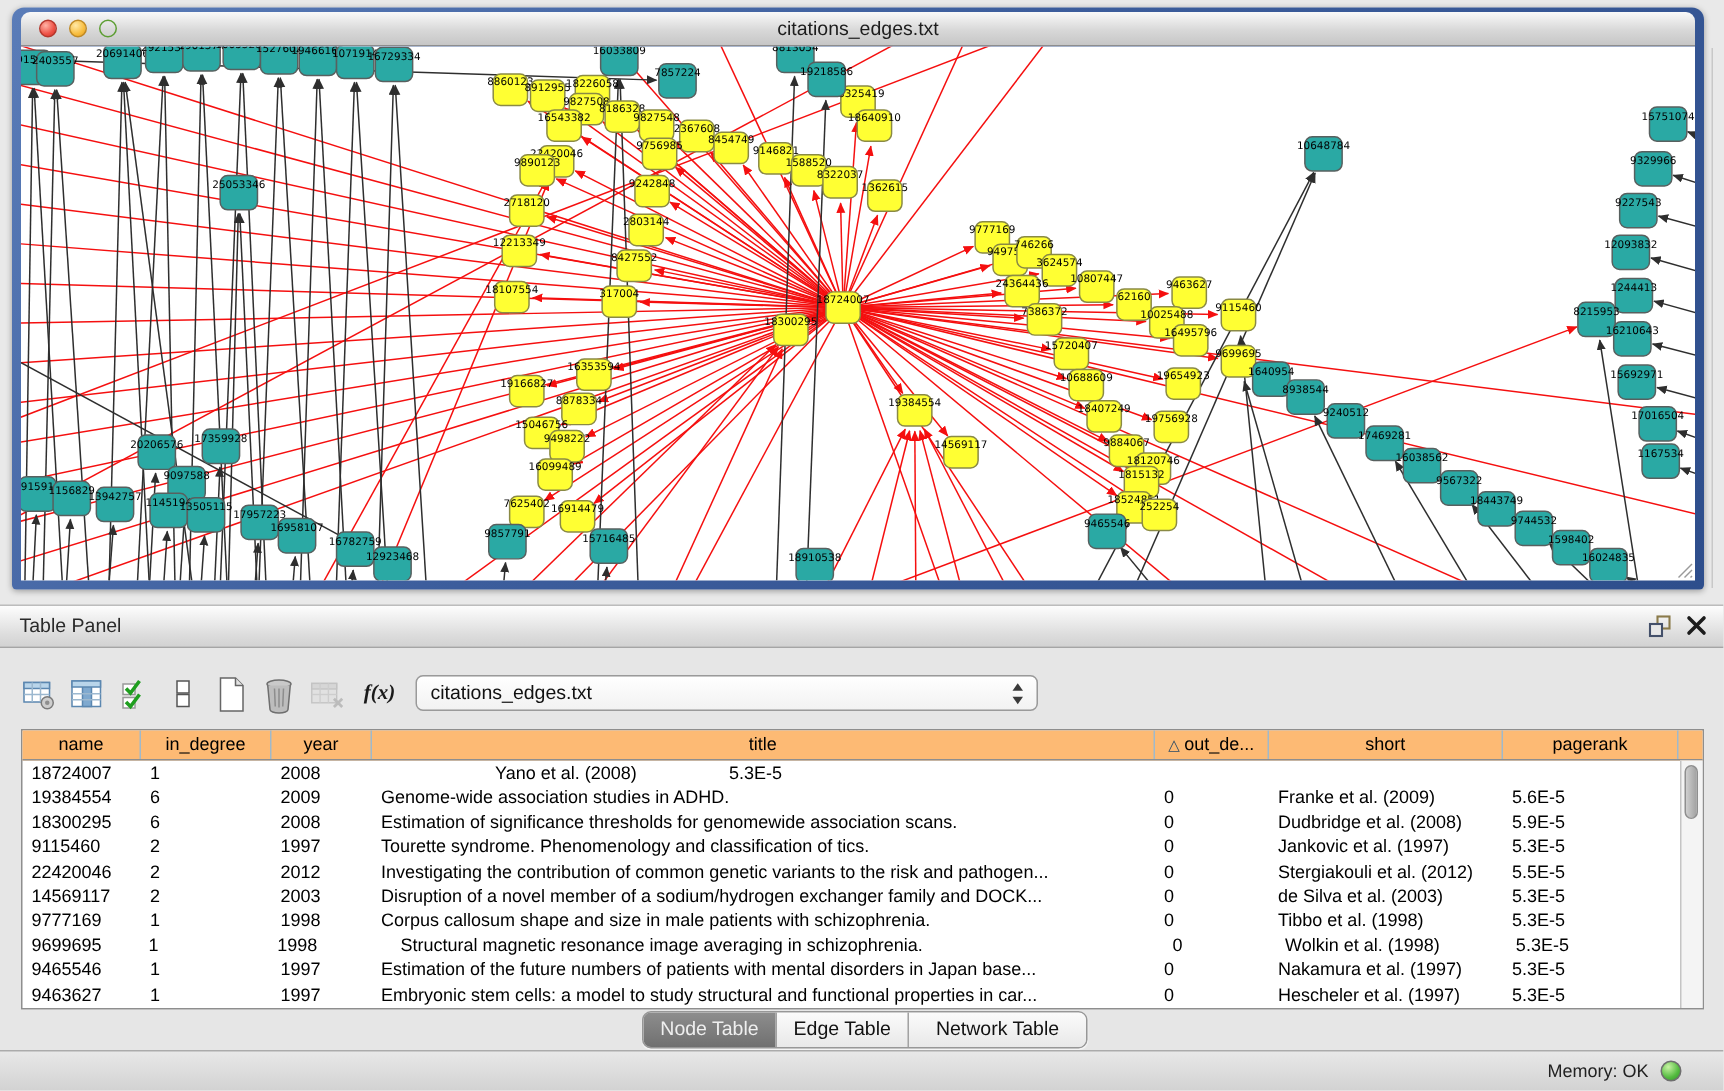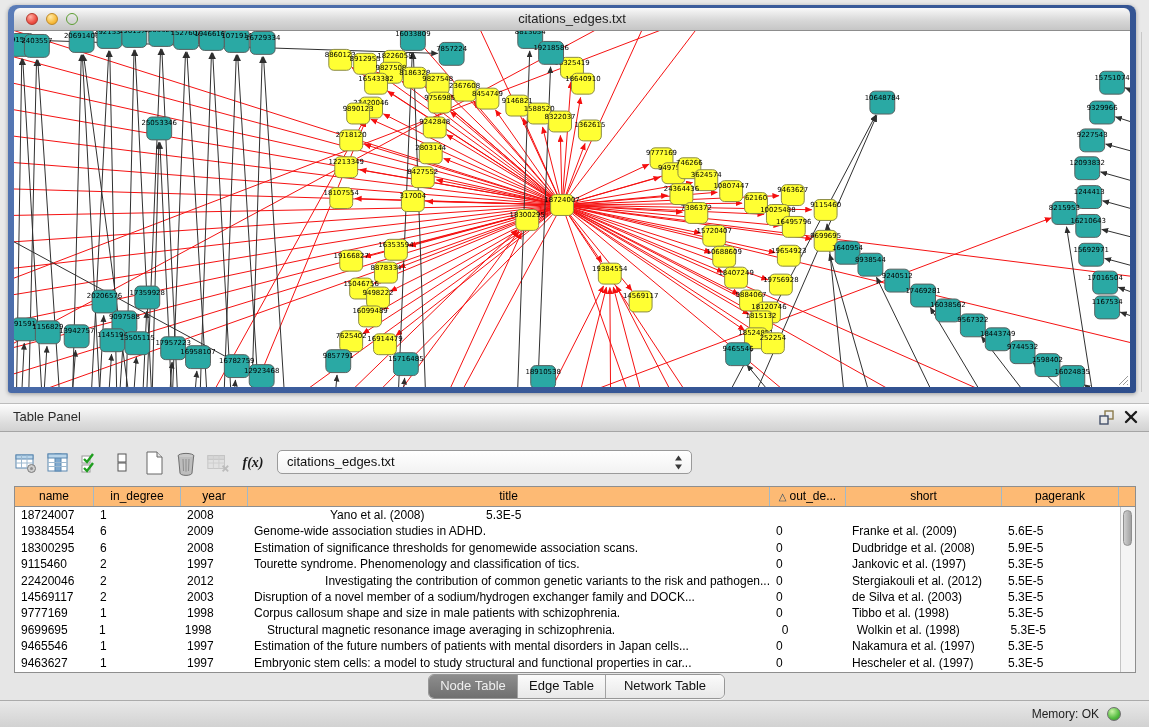--- a/index.html
+++ b/index.html
@@ -885,21 +885,21 @@
           <div class="td" style="width: 67px;">1997</div>
           <div class="td" style="width: 522px;">Tourette syndrome. Phenomenology and classification of tics.</div>
           <div class="td" style="width: 76px;">0</div>
           <div class="td" style="width: 156px;">Jankovic et al. (1997)</div>
           <div class="td" style="width: 117px;">5.3E-5</div>
         </div>
         <div class="trow">
           <div class="td" style="width: 79px;">22420046</div>
           <div class="td" style="width: 87px;">2</div>
           <div class="td" style="width: 67px;">2012</div>
-          <div class="td" style="width: 522px; text-align: right;">Investigating the contribution of common genetic variants to the risk and pathogen...</div>
+          <div class="td" style="width: 522px;">Investigating the contribution of common genetic variants to the risk and pathogen...</div>
           <div class="td" style="width: 76px;">0</div>
           <div class="td" style="width: 156px;">Stergiakouli et al. (2012)</div>
           <div class="td" style="width: 117px;">5.5E-5</div>
         </div>
         <div class="trow">
           <div class="td" style="width: 79px;">14569117</div>
           <div class="td" style="width: 87px;">2</div>
           <div class="td" style="width: 67px;">2003</div>
           <div class="td" style="width: 522px;">Disruption of a novel member of a sodium/hydrogen exchanger family and DOCK...</div>
           <div class="td" style="width: 76px;">0</div>
@@ -921,21 +921,21 @@
           <div class="td" style="width: 67px;">1998</div>
           <div class="td" style="width: 522px; margin-left: 16px;">Structural magnetic resonance image averaging in schizophrenia.</div>
           <div class="td" style="width: 76px;">0</div>
           <div class="td" style="width: 156px;">Wolkin et al. (1998)</div>
           <div class="td" style="width: 117px;">5.3E-5</div>
         </div>
         <div class="trow">
           <div class="td" style="width: 79px;">9465546</div>
           <div class="td" style="width: 87px;">1</div>
           <div class="td" style="width: 67px;">1997</div>
-          <div class="td" style="width: 522px;">Estimation of the future numbers of patients with mental disorders in Japan cells...</div>
+          <div class="td" style="width: 522px;">Estimation of the future numbers of patients with mental disorders in Japan base...</div>
           <div class="td" style="width: 76px;">0</div>
           <div class="td" style="width: 156px;">Nakamura et al. (1997)</div>
           <div class="td" style="width: 117px;">5.3E-5</div>
         </div>
         <div class="trow">
           <div class="td" style="width: 79px;">9463627</div>
           <div class="td" style="width: 87px;">1</div>
           <div class="td" style="width: 67px;">1997</div>
           <div class="td" style="width: 522px;">Embryonic stem cells: a model to study structural and functional properties in car...</div>
           <div class="td" style="width: 76px;">0</div>

